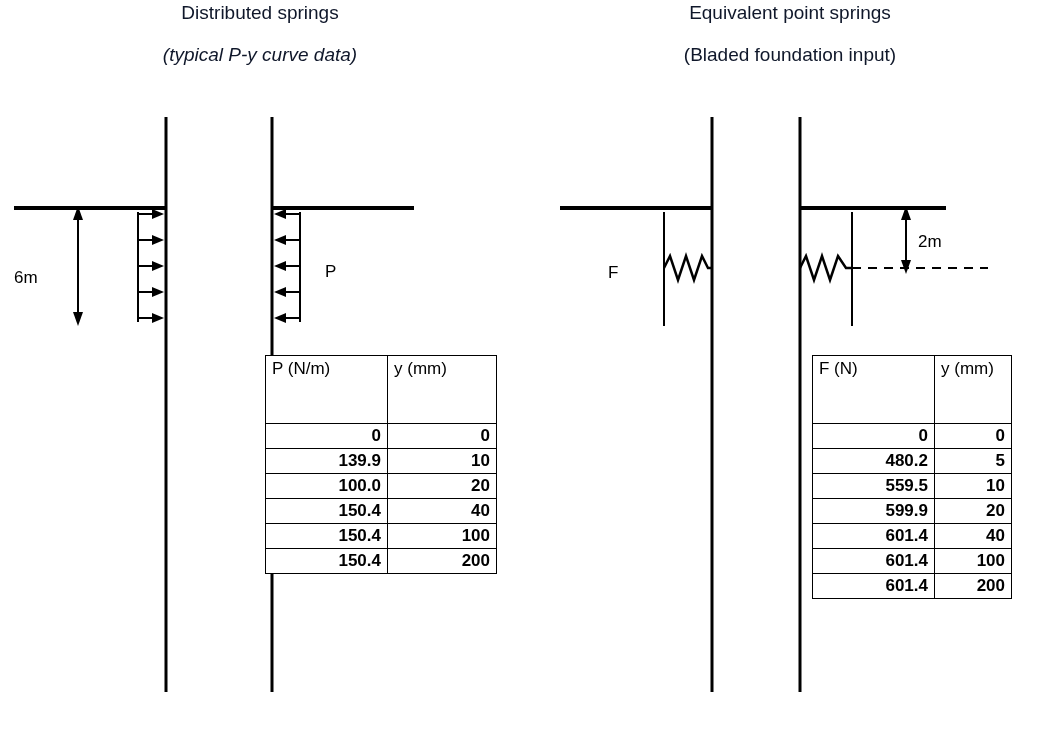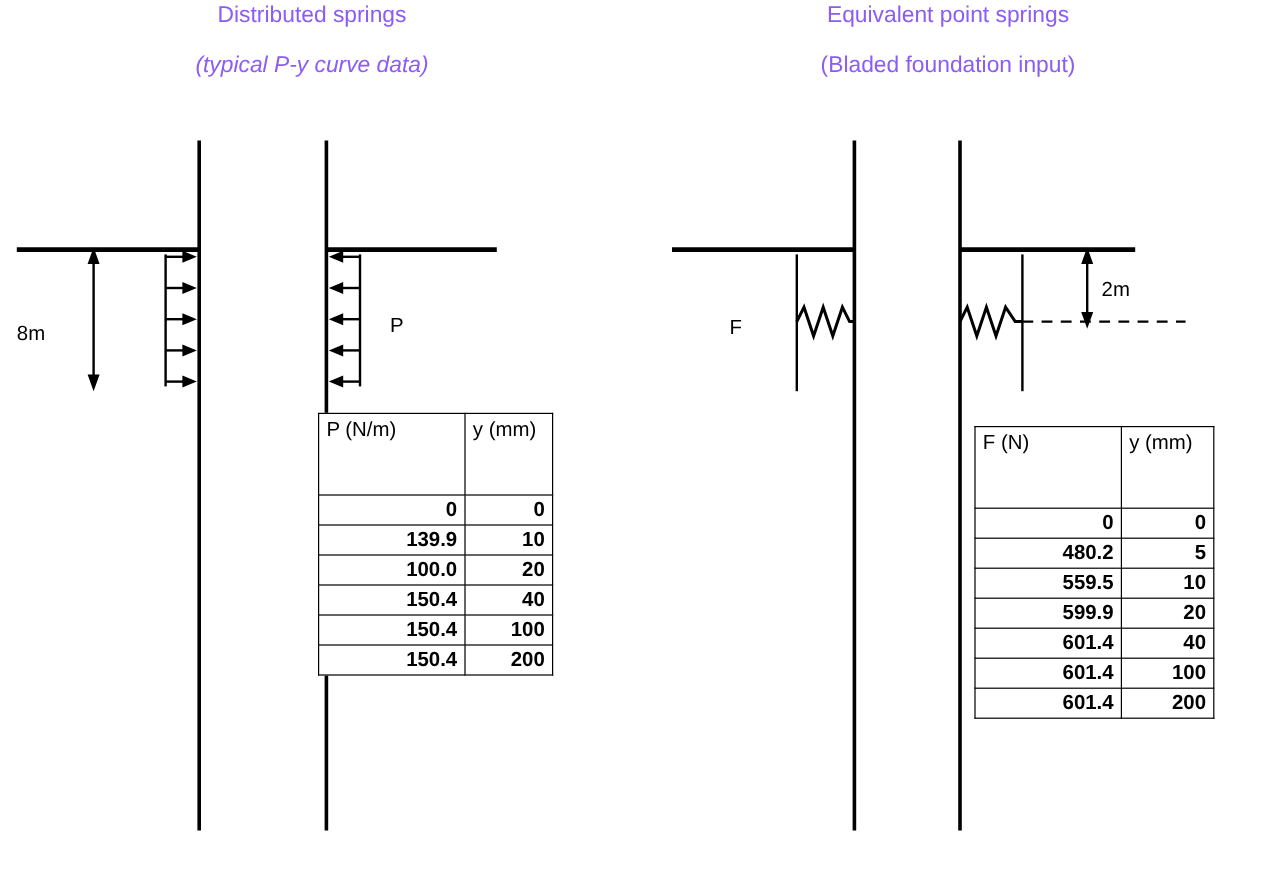--- a/index.html
+++ b/index.html
@@ -17,21 +17,21 @@
   }
   .canvas {
     position: absolute;
     left: 0; top: 0;
     width: 1062px;
     height: 732px;
   }
   .title {
     position: absolute;
     font-size: 19px;
-    color: #8b5cf6;
+    color: #0f172a;
     white-space: nowrap;
     text-align: center;
   }
   .t-left-1 { left: 0px; top: 2px; width: 520px; }
   .t-left-2 { left: 0px; top: 44px; width: 520px; font-style: italic; }
   .t-right-1 { left: 530px; top: 2px; width: 520px; }
   .t-right-2 { left: 530px; top: 44px; width: 520px; }
 
   .label {
     position: absolute;
@@ -58,21 +58,21 @@
     font-weight: normal;
     text-align: left;
     height: 68px;
     vertical-align: top;
     padding-top: 3px;
   }
   table.data td {
     text-align: right;
     font-weight: bold;
   }
-  .tbl-left { left: 265px; top: 344px; width: 196px; }
+  .tbl-left { left: 265px; top: 355px; width: 232px; }
   .tbl-right { left: 812px; top: 355px; width: 200px; }
   .tbl-left th:first-child, .tbl-left td:first-child { width: 122px; }
   .tbl-right th:first-child, .tbl-right td:first-child { width: 122px; }
   svg { display: block; }
 </style>
 </head>
 <body>
 
 <div class="title t-left-1">Distributed springs</div>
 <div class="title t-left-2">(typical P-y curve data)</div>
@@ -169,21 +169,21 @@
     <line x1="852" y1="268" x2="988" y2="268" stroke="#000" stroke-width="2" stroke-dasharray="9 7"></line>
   </g>
 
   <g>
     <line x1="906" y1="214" x2="906" y2="266" stroke="#000" stroke-width="2"></line>
     <polygon points="906,206 901,220 911,220" fill="#000"></polygon>
     <polygon points="906,274 901,260 911,260" fill="#000"></polygon>
   </g>
 </svg>
 
-<div class="label" style="left:14px; top:258px;">8m</div>
+<div class="label" style="left:14px; top:258px;">6m</div>
 <div class="label" style="left:325px; top:252px;">P</div>
 <div class="label" style="left:608px; top:253px;">F</div>
 <div class="label" style="left:918px; top:222px;">2m</div>
 
 <table class="data tbl-left">
   <thead>
     <tr>
       <th>P (N/m)</th>
       <th>y (mm)</th>
     </tr>

